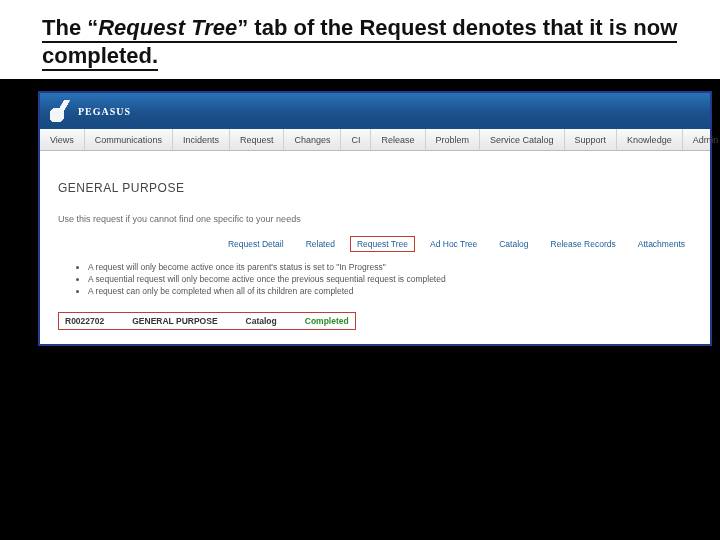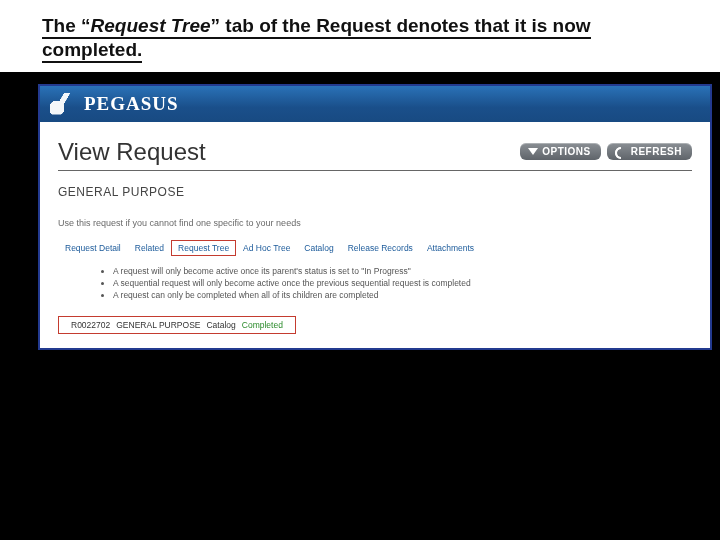--- a/index.html
+++ b/index.html
@@ -1,82 +1,84 @@
 <!DOCTYPE html>
 <html><head>
 <meta charset="utf-8">
 <style>
   * { box-sizing: border-box; margin: 0; padding: 0; }
   body { width: 720px; height: 540px; background: #000; font-family: "Segoe UI", Tahoma, Arial, sans-serif; }
   .caption { background: #fff; padding: 14px 28px 10px 42px; }
-  .caption .line { font-size: 19px; font-weight: 700; color: #111; line-height: 1.25; }
+  .caption .line { font-size: 22px; font-weight: 700; color: #111; line-height: 1.25; }
   .caption .line .em { font-style: italic; }
   .caption .line .ul { border-bottom: 2px solid #111; display: inline; padding-bottom: 1px; }
   .app-frame { margin: 12px 8px 0 38px; border: 2px solid #233a8f; background: #fff; }
   .brand-bar { height: 36px; background: linear-gradient(#2a72b8, #1a4f8a 60%, #184a82); display: flex; align-items: center; padding-left: 10px; }
-  .brand-logo { display: flex; gap: 12px; color: #fff; font-weight: 700; font-family: Georgia, serif; letter-spacing: 1px; font-size: 19px; }
+  .brand-logo { display: flex; align-items: center; gap: 6px; color: #fff; font-weight: 700; font-family: Georgia, serif; letter-spacing: 1px; font-size: 10px; }
   .brand-logo .wing { width: 22px; height: 22px; position: relative; }
   .brand-logo .wing::before { content: ""; position: absolute; inset: 0; background:
       radial-gradient(circle at 30% 70%, #fff 0 35%, transparent 36%) ,
       linear-gradient(120deg, transparent 40%, #fff 41% 58%, transparent 59%);
       clip-path: polygon(0 100%, 0 40%, 40% 0, 100% 0, 100% 40%, 60% 100%);
       opacity: .95; }
   .menu-bar { height: 22px; background: linear-gradient(#fafafa,#e6e6e6); border-bottom: 1px solid #bbb; display: flex; align-items: stretch; font-size: 9px; color: #444; }
   .menu-item { padding: 0 10px; display: flex; align-items: center; border-right: 1px solid #d0d0d0; cursor: pointer; white-space: nowrap; }
   .page { padding: 16px 18px 14px; }
   .page-head { display: flex; align-items: center; justify-content: space-between; border-bottom: 1px solid #666; padding-bottom: 4px; }
   .page-title { font-size: 24px; font-family: "Segoe UI Light","Segoe UI",Arial; color: #333; font-weight: 400; }
   .page-btns { display: flex; gap: 6px; }
   .pill { background: linear-gradient(#8a8f94,#5f646a); color: #fff; border-radius: 6px; padding: 3px 10px 3px 8px; display: flex; align-items: center; gap: 4px; font-size: 10px; font-weight: 700; letter-spacing: .5px; cursor: pointer; box-shadow: inset 0 1px 0 rgba(255,255,255,.3); }
   .tri-down { width: 0; height: 0; border-left: 5px solid transparent; border-right: 5px solid transparent; border-top: 7px solid #fff; }
   .ref-icon { width: 12px; height: 10px; position: relative; }
   .ref-icon::before, .ref-icon::after { content:""; position:absolute; border:2px solid #fff; border-radius: 50%; width:8px; height:8px; }
   .ref-icon::before { clip-path: inset(0 50% 0 0); }
   .ref-icon::after  { clip-path: inset(0 0 0 50%); transform: rotate(180deg); }
   .section-title { margin-top: 14px; font-size: 12px; color: #454545; font-weight: 400; letter-spacing: .5px; font-family: Arial; }
   .section-sub { font-size: 9px; color: #6a6a6a; margin-top: 19px; }
-  .tabs { display: flex; gap: 0; margin-top: 12px; font-size: 8.5px; color: #1b5a9a; }
+  .tabs { display: flex; gap: 8px; margin-top: 12px; font-size: 8.5px; color: #1b5a9a; justify-content: flex-end; }
   .tab { padding: 2px 6px; border: 1px solid transparent; cursor: pointer; }
   .tab.sel { border: 1px solid #c43b2f; }
   .bullets { margin: 10px 0 10px 30px; font-size: 8.5px; color: #555; }
-  .bullets li { margin-bottom: 2px; list-style: disc; margin-left: 25px; }
-  .row-wrap { border: 1px solid #c43b2f; padding: 3px 12px; display: inline-flex; gap: 6px; font-size: 8.5px; color: #333; margin-top: 6px; }
+  .bullets li { margin-bottom: 2px; list-style: disc; }
+  .row-wrap { border: 1px solid #c43b2f; padding: 3px 6px; display: inline-flex; gap: 28px; font-size: 8.5px; color: #333; margin-top: 6px; font-weight: bold; }
   .row-wrap .c4 { color: #2a8a2a; }
 </style>
 </head>
 <body>
 
 <div class="caption">
   <div class="line">
     <span class="ul"><span>The “</span><span class="em">Request Tree</span><span>” tab of the Request denotes that it is now completed.</span></span>
   </div>
 </div>
 
 <div class="app-frame">
   <div class="brand-bar">
     <div class="brand-logo">
       <span class="wing"></span>
       <span>PEGASUS</span>
     </div>
   </div>
+  <div class="menu-bar">
+    <div class="menu-item">Views</div>
+    <div class="menu-item">Communications</div>
+    <div class="menu-item">Incidents</div>
+    <div class="menu-item">Request</div>
+    <div class="menu-item">Changes</div>
+    <div class="menu-item">CI</div>
+    <div class="menu-item">Release</div>
+    <div class="menu-item">Problem</div>
+    <div class="menu-item">Service Catalog</div>
+    <div class="menu-item">Support</div>
+    <div class="menu-item">Knowledge</div>
+    <div class="menu-item">Admin</div>
+
+  </div>
 
   <div class="page">
-    <div class="page-head">
-      <div class="page-title">View Request</div>
-      <div class="page-btns">
-        <div class="pill">
-          <span class="tri-down"></span>
-          <span>OPTIONS</span>
-        </div>
-        <div class="pill">
-          <span class="ref-icon"></span>
-          <span>REFRESH</span>
-        </div>
-      </div>
-    </div>
 
     <div class="section-title">GENERAL PURPOSE</div>
     <div class="section-sub">Use this request if you cannot find one specific to your needs</div>
 
     <div class="tabs">
       <div class="tab">Request Detail</div>
       <div class="tab">Related</div>
       <div class="tab sel">Request Tree</div>
       <div class="tab">Ad Hoc Tree</div>
       <div class="tab">Catalog</div>

